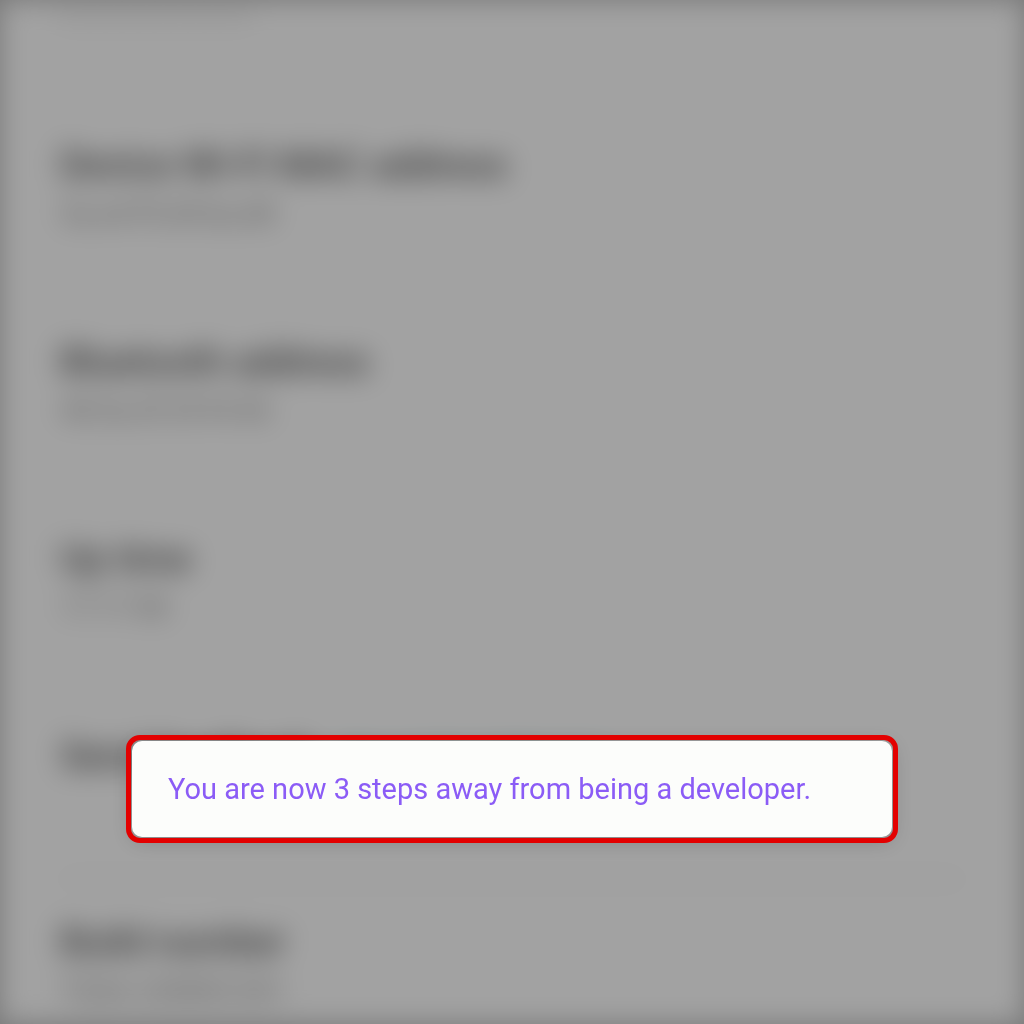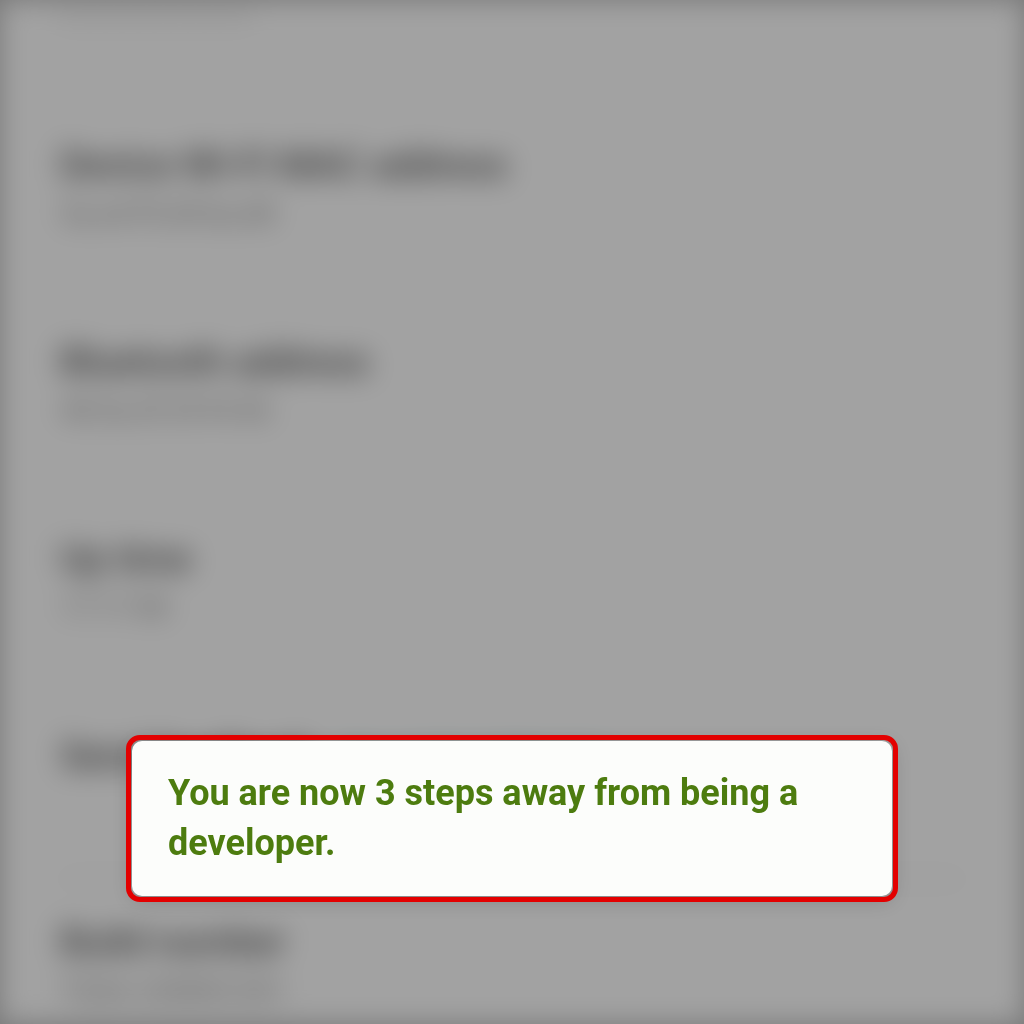--- a/index.html
+++ b/index.html
@@ -81,24 +81,24 @@
     }
     
     .toast {
       background: #fcfdfb;
       border-radius: 10px;
       padding: 28px 36px;
       box-shadow: 0 4px 20px rgba(0,0,0,0.2);
     }
     
     .toast-text {
-      font-size: 36px;
-      color: #4d7c0f;
+      font-size: 29px;
+      color: #8b5cf6;
       line-height: 1.38;
-      font-weight: 700;
+      font-weight: 400;
     }
     
     .divider {
       height: 2px;
       background: #bbb;
       margin: 20px 0;
     }
   </style>
 </head>
 <body>

